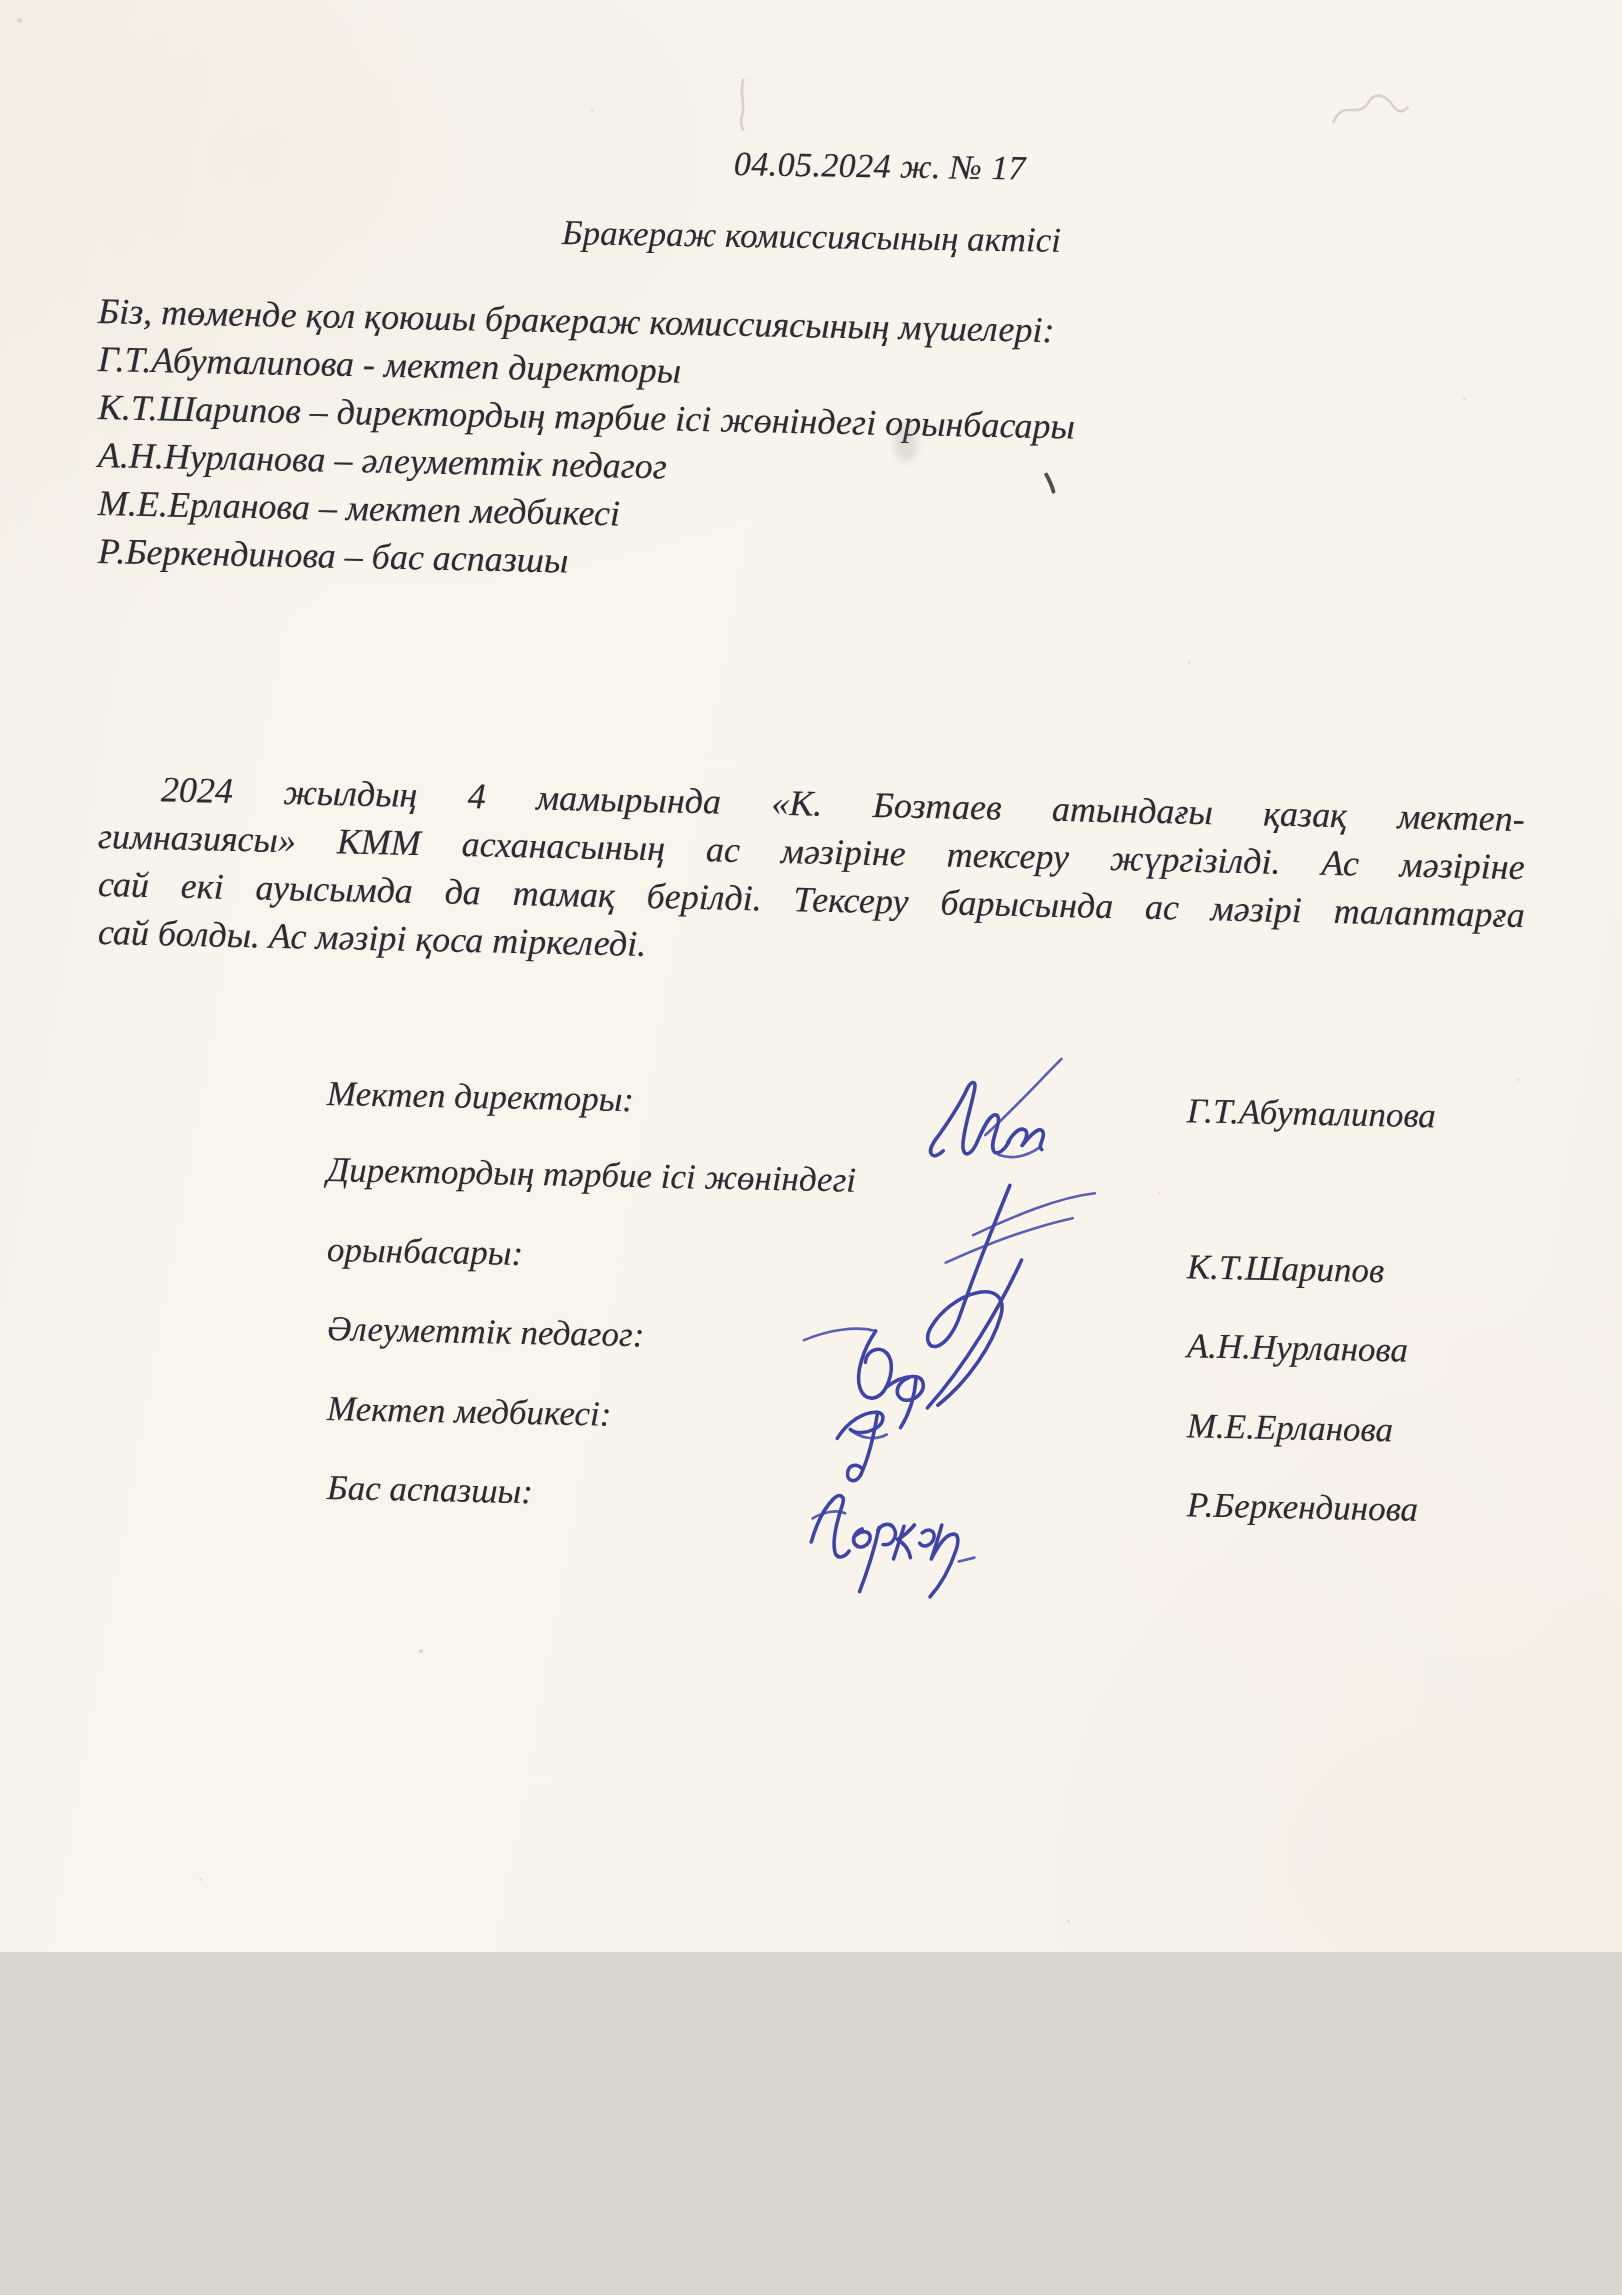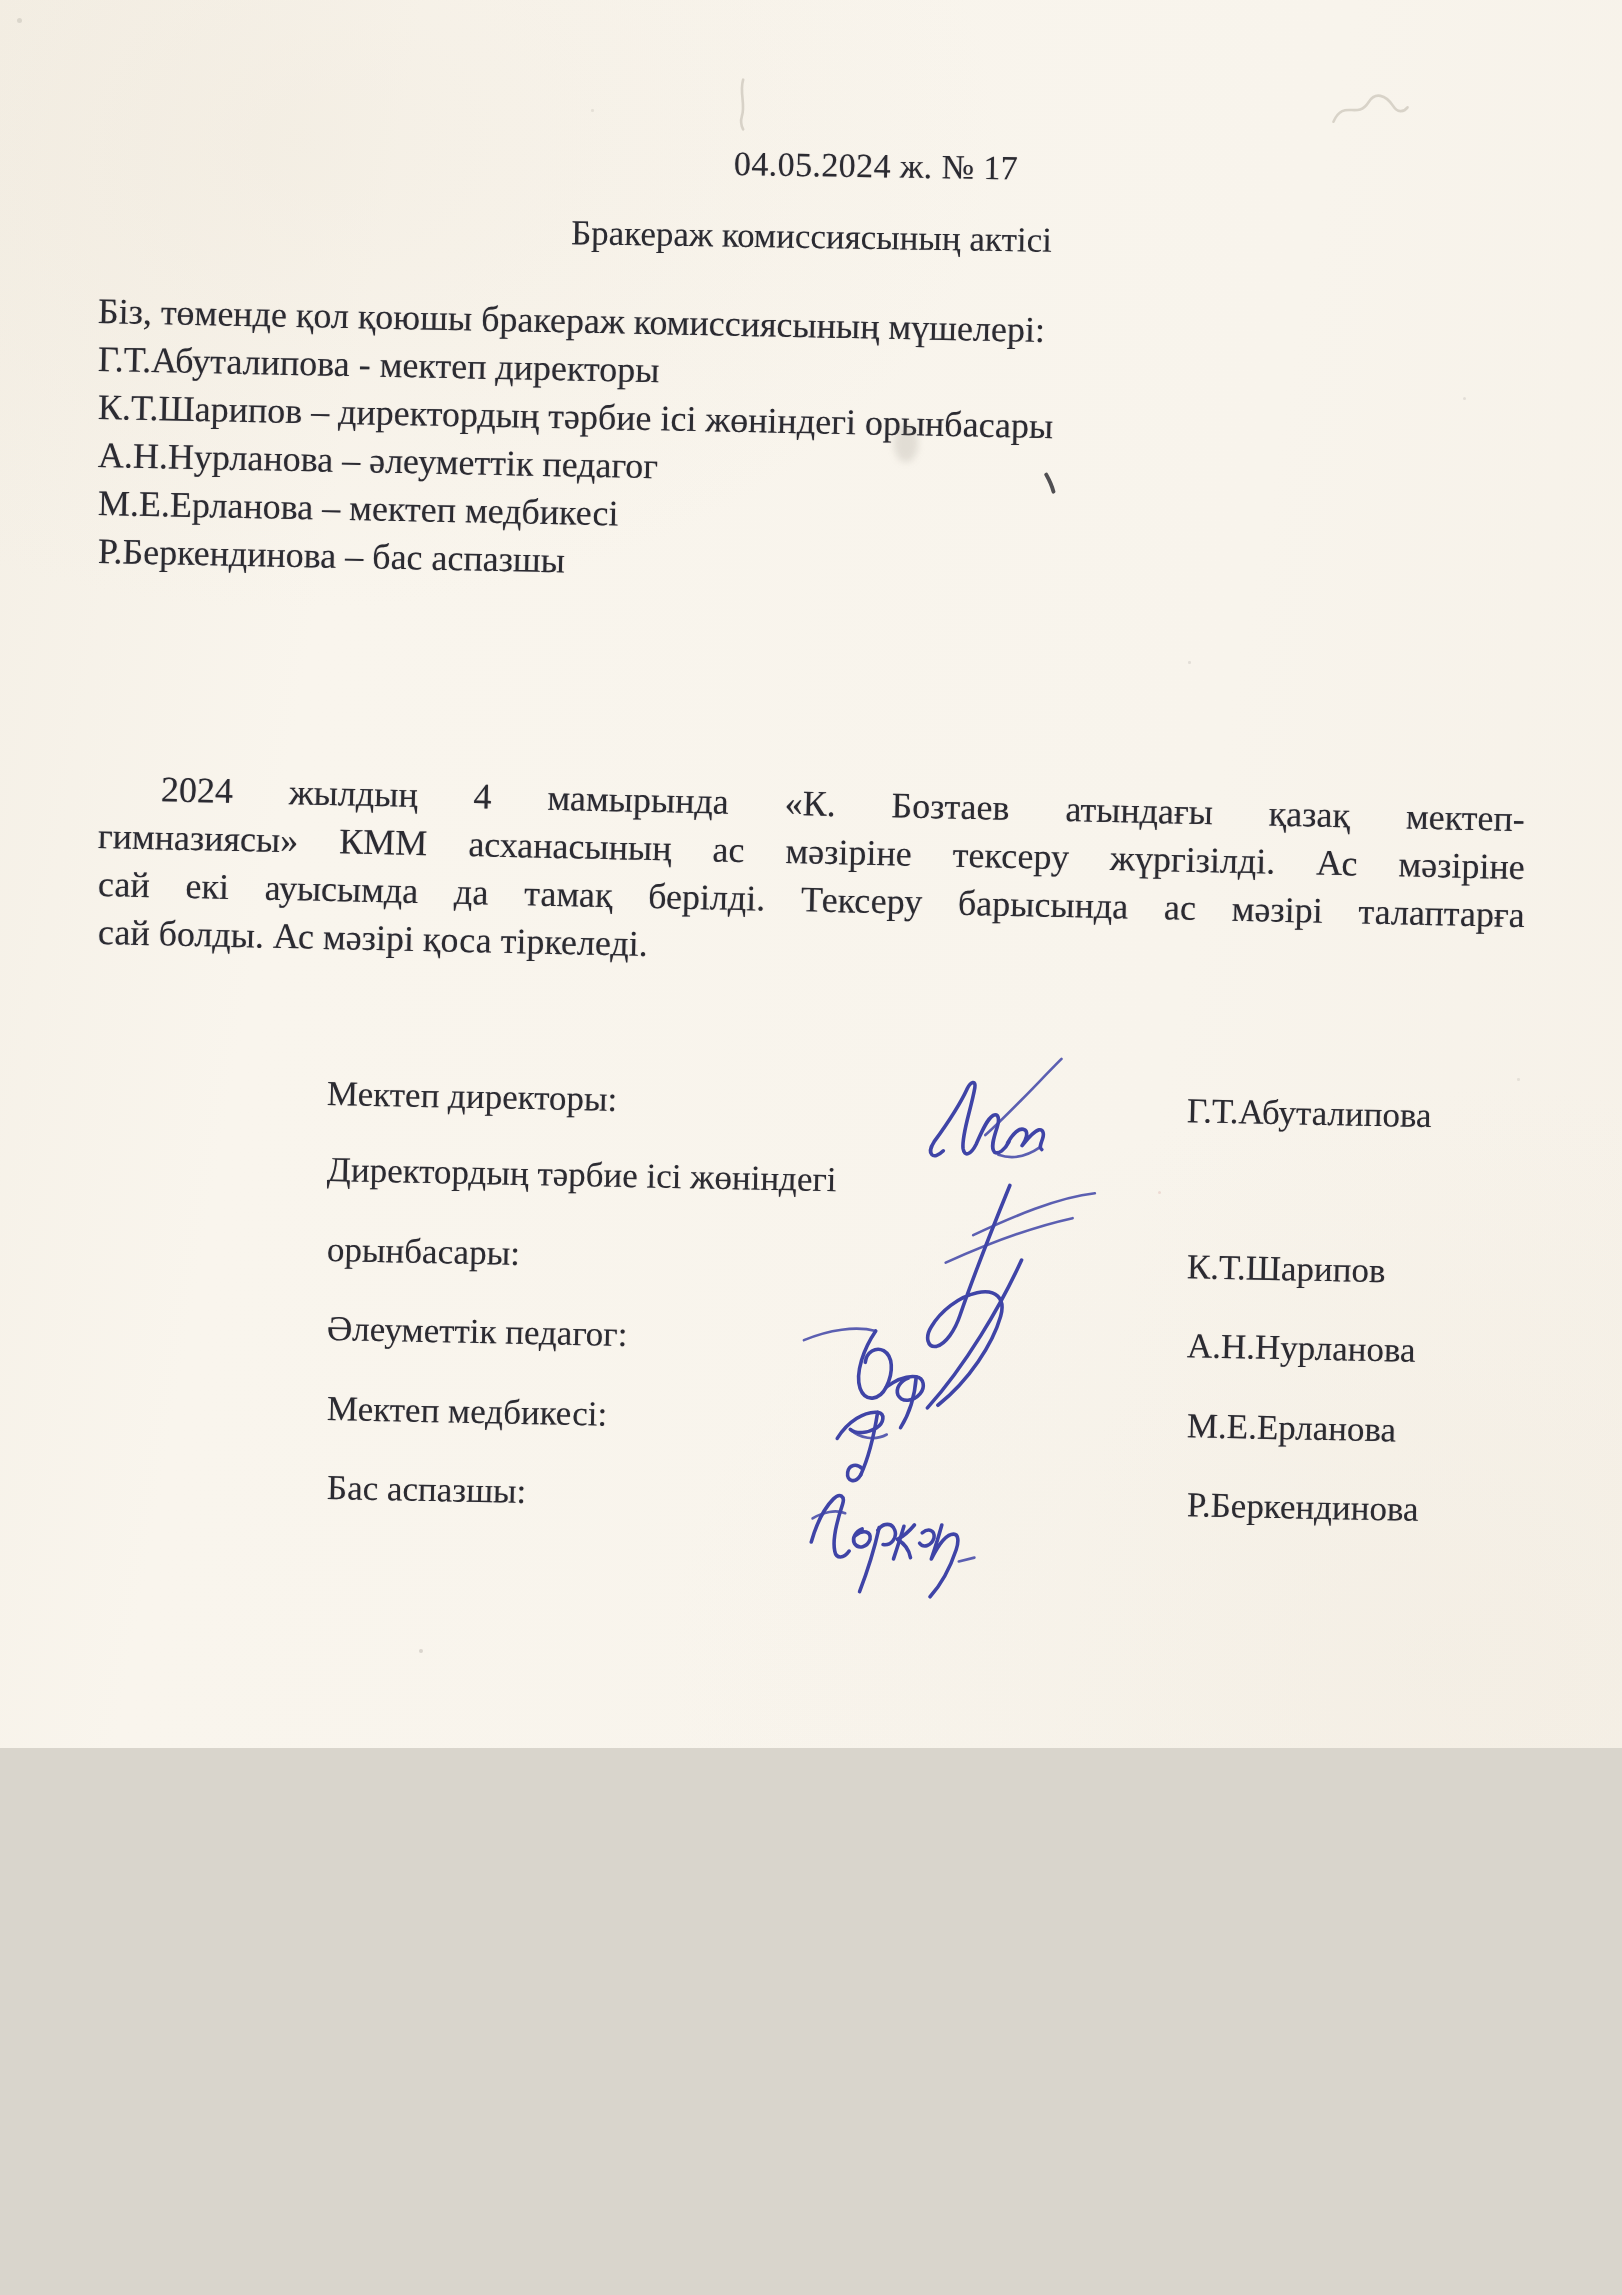--- a/index.html
+++ b/index.html
@@ -1,25 +1,26 @@
 <!DOCTYPE html>
 <html style="font-size:10.5px"><head>
 <meta charset="utf-8">
 <style>
   html,body{margin:0;padding:0;background:#d9d5cc;}
   .page{
     position:relative;
-    width:1623px;height:1748px;
+    width:1623px;height:1952px;
     overflow:hidden;
     background:
       radial-gradient(1178px 785px at 18% 8%, rgba(236,228,214,.35), rgba(0,0,0,0) 60%),
       radial-gradient(1440px 1047px at 90% 95%, rgba(238,231,218,.30), rgba(0,0,0,0) 55%),
       linear-gradient(100deg, #f4efe5 0%, #f9f5ed 22%, #f8f4ec 70%, #f6f1e8 100%);
     font-family:"Liberation Serif","DejaVu Serif",serif;
     color:#2b2b31;
+    font-style:italic;
   }
   .line{
     position:absolute;
     white-space:nowrap;
     transform-origin:0 50%;
     letter-spacing:0.4px;
     text-shadow:0 0 0.7px rgba(44,44,66,.38), 1px 0 0 rgba(150,60,60,.05), -1px 0 0 rgba(60,110,150,.06);
   }
   .date-line{left:734px;top:145px;font-size:34px;transform:rotate(.9deg);}
   .doc-title{left:0;top:217px;width:1623px;text-align:center;font-size:35px;transform:rotate(.9deg);white-space:nowrap;position:absolute;

